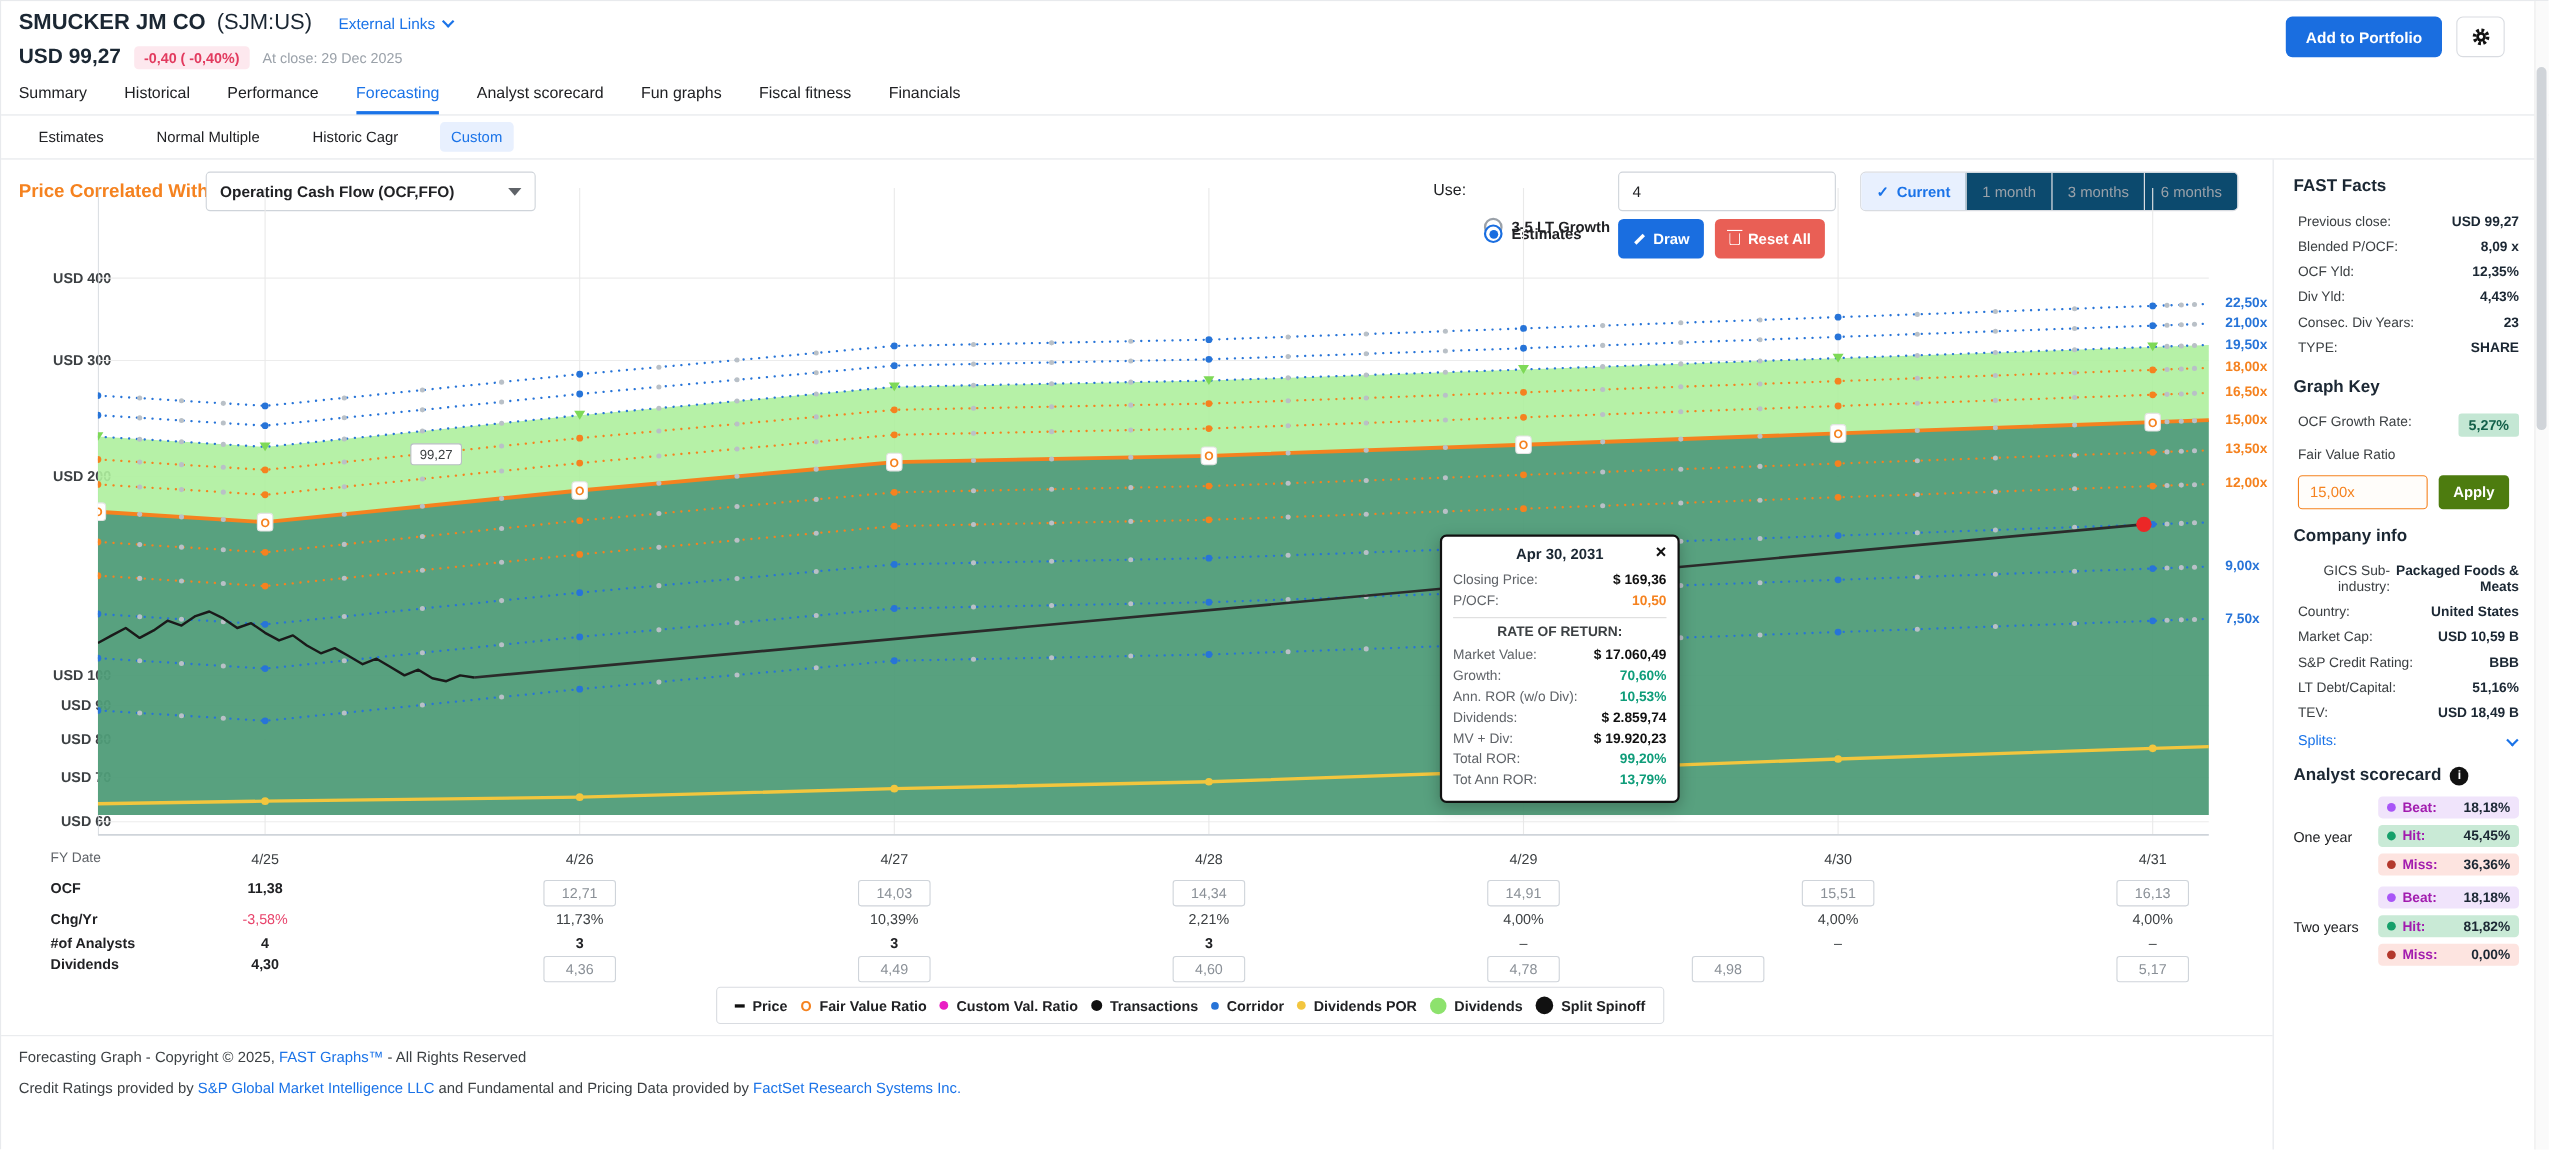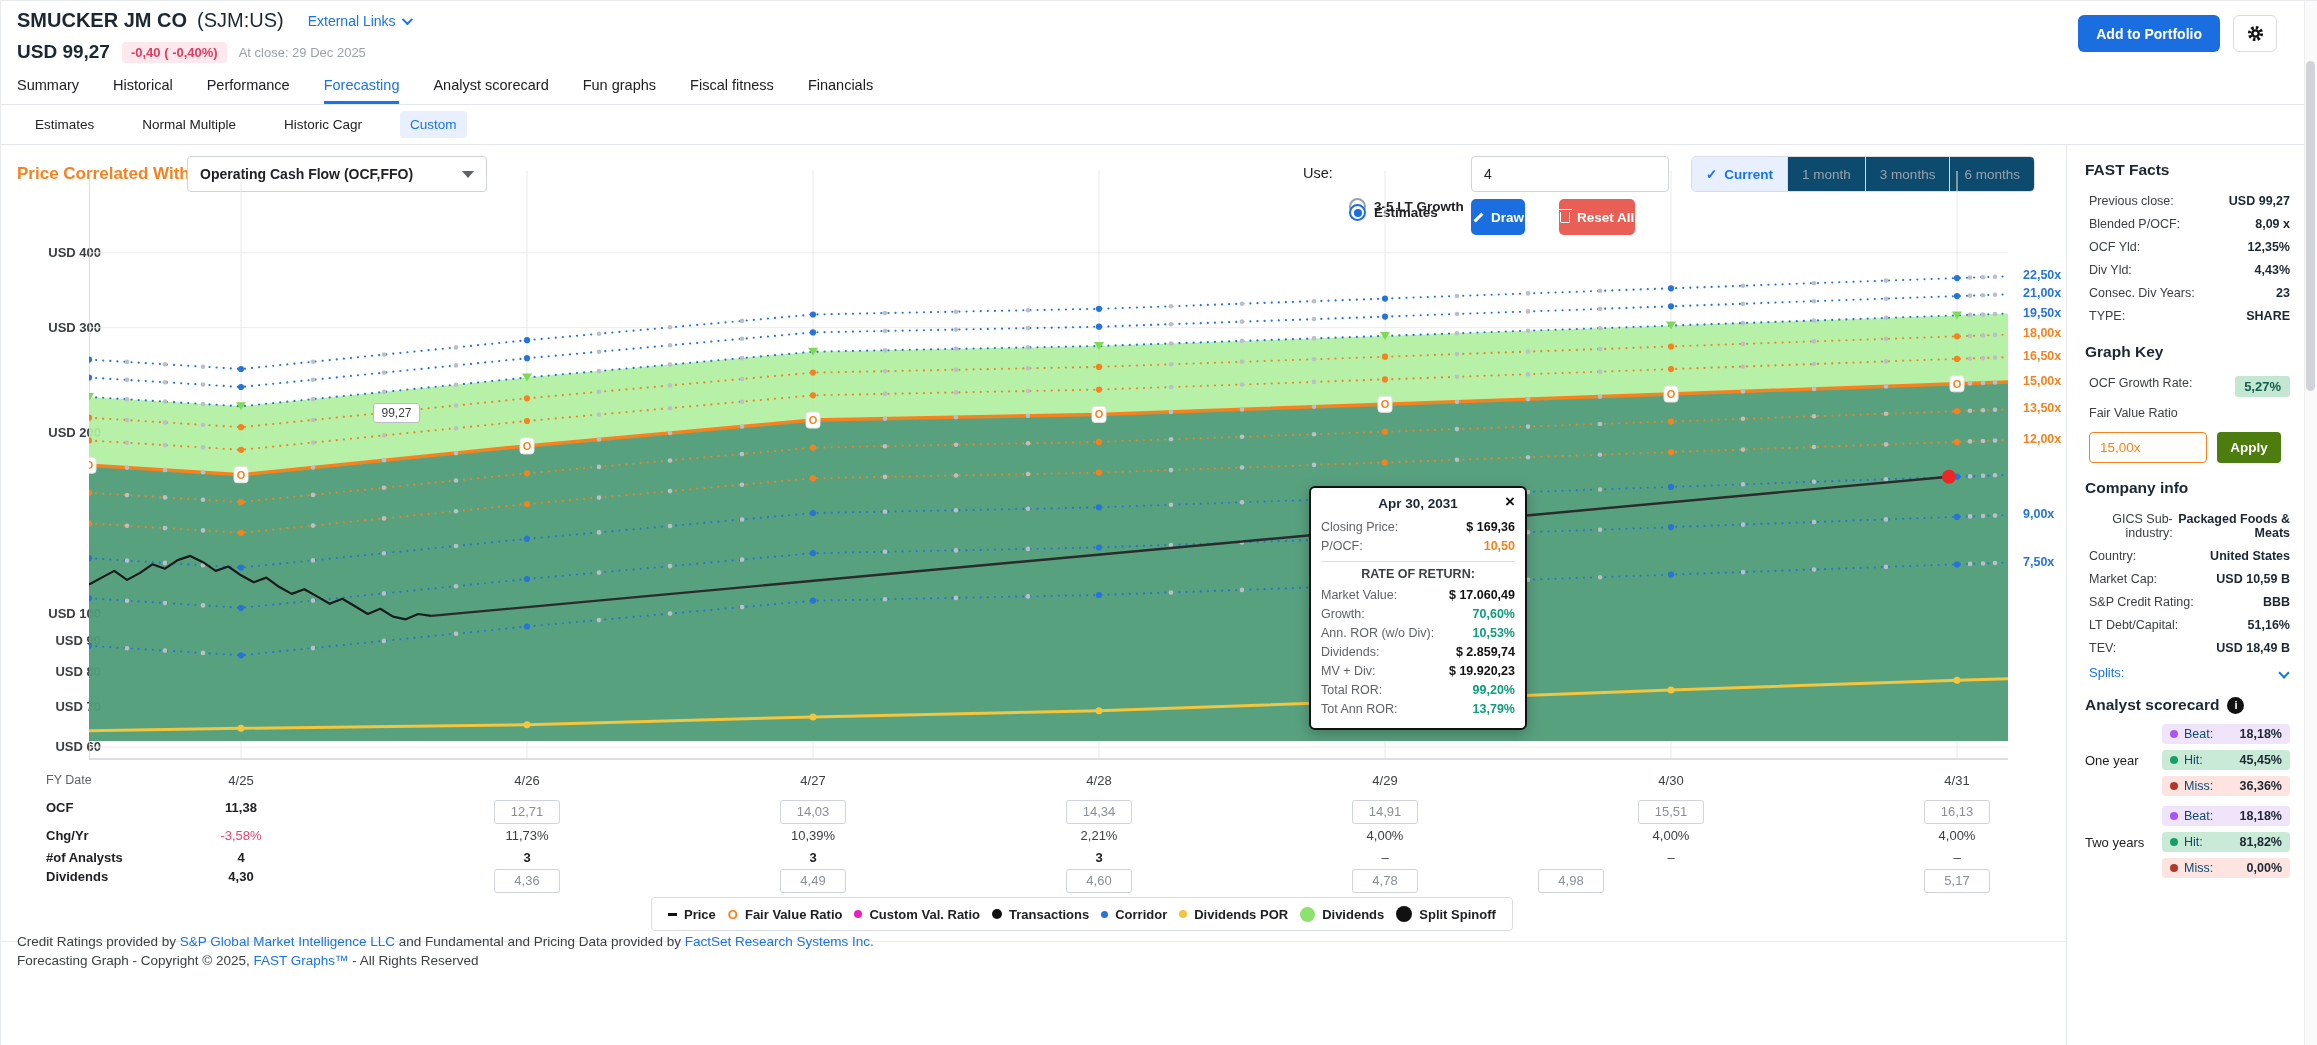--- a/index.html
+++ b/index.html
@@ -34,21 +34,21 @@
     display:flex; align-items:center; justify-content:space-between; padding:0 12px; font-size:14px; font-weight:bold; color:#202124; cursor:pointer; }
   .dd-caret { width:0; height:0; border-left:6px solid transparent; border-right:6px solid transparent; border-top:7px solid #5f6368; }
   #use-label { left:1302px; top:164px; font-size:14.5px; color:#202124; }
   .radio-row { display:flex; align-items:center; gap:8px; font-size:13.5px; font-weight:bold; color:#202124; cursor:pointer; }
   .radio { width:17px; height:17px; border:2px solid #9aa1a9; border-radius:50%; background:#fff; position:relative; }
   .radio.checked { border-color:#1a6ee0; }
   .radio.checked::after { content:""; position:absolute; left:2.5px; top:2.5px; width:8px; height:8px; border-radius:50%; background:#1a6ee0; }
   #growth-radio { left:1348px; top:161px;margin-top:36px; }
   #estimates-radio { left:1348px; top:203px; }
   #growth-input { left:1470px; top:155px; width:198px; height:36px; border:1px solid #cfd4da; border-radius:4px; font-size:14px; padding:0 12px; color:#202124; font-family:inherit; }
-  .act-btn { height:36px; border:none; border-radius:5px; color:#fff; font-size:13.5px; font-weight:bold; display:flex; align-items:center; gap:7px; padding:0 1px; cursor:pointer;justify-content:center; }
+  .act-btn { height:36px; border:none; border-radius:5px; color:#fff; font-size:13.5px; font-weight:bold; display:flex; align-items:center; gap:7px; padding:0 13px; cursor:pointer;justify-content:center; }
   #draw-btn { left:1470px; top:198px; background:#1a6ee0; }
   #reset-btn { left:1558px; top:198px; background:#e95f55; }
   .ico-pencil { width:12px; height:12px; display:inline-block; position:relative; }
   .ico-pencil::after { content:""; position:absolute; left:1px; top:5px; width:11px; height:3px; background:#fff; transform:rotate(-45deg); }
   .ico-trash { width:10px; height:11px; display:inline-block; border:1.5px solid #fff; border-top:none; border-radius:0 0 2px 2px; position:relative; }
   .ico-trash::before { content:""; position:absolute; left:-3px; top:-3px; width:14px; height:1.5px; background:#fff; }
   #period-seg { left:1690px; top:155px; display:flex; height:36px; border:1px solid #d9dce1; border-radius:5px; overflow:hidden; }
   .seg { display:flex; align-items:center; gap:7px; padding:0 14px; font-size:13.5px; color:#9aa1a9; background:#0c4a6e; border-left:1px solid #d9dce1; cursor:pointer; }
   .seg:first-child { border-left:none; }
   .seg.active { background:#e8f0fe; color:#1a73e8; font-weight:bold; }
@@ -109,21 +109,21 @@
   .key-dot { width:9px; height:9px; border-radius:50%; }
   #splits-row { display:flex; justify-content:space-between; align-items:center; padding:6px 2px 0 4px; font-size:13px; color:#1a73e8; cursor:pointer; }
   .chev-blue { width:8px; height:8px; border-right:2.2px solid #1a73e8; border-bottom:2.2px solid #1a73e8; transform:rotate(45deg); }
   #sc-head { display:flex; align-items:center; gap:8px; margin-bottom:10px; }
   #info-icon { width:17px; height:17px; border-radius:50%; background:#111; color:#fff; font-size:11px; font-weight:bold; display:flex; align-items:center; justify-content:center; cursor:pointer; }
   .sc-group { display:flex; align-items:center; margin-bottom:10px; }
   .sc-period { width:78px; font-size:13px; color:#202124; }
   .sc-badges { display:flex; flex-direction:column; gap:6px; margin-left:auto; }
   .sc-badge { width:128px; display:flex; align-items:center; border-radius:4px; padding:3px 8px; font-size:12.5px; }
   .sc-badge .dot { width:8px; height:8px; border-radius:50%; margin-right:6px; }
-  .sc-badge .bl { font-weight:normal; color:#0c4a6e; }
+  .sc-badge .bl { font-weight:bold; color:#a21caf; }
   .sc-badge .bv { margin-left:auto; font-weight:bold; color:#1b2733; }
   #scrollbar { left:2303px; top:0; width:14px; height:1045px; background:#fafafa; border-left:1px solid #ebebeb; }
   #scroll-thumb { left:2305px; top:60px; width:9px; height:330px; background:#d0d4d9; border-radius:5px; }
 </style>
 </head>
 <body>
 
 <div id="page">
 
   <div class="abs" id="company-row">
@@ -778,21 +778,21 @@
         <span>Dividends</span>
       </div>
       <div class="lg-item">
         <span class="lg-dot" style="height: 16px; width: 16px; background: rgb(17, 17, 17);"></span>
         <span>Split Spinoff</span>
       </div>
     </div>
 
   <div class="abs" id="footer-divider"></div>
   <div class="foot-line" id="foot1" style="top:952px"><span>Forecasting Graph - Copyright © 2025, </span><a href="#">FAST Graphs™</a><span> - All Rights Reserved</span></div>
-  <div class="foot-line" id="foot2" style="top:933px"><span>Credit Ratings provided by </span><a href="#">S&amp;P Global Market Intelligence LLC</a><span> and Fundamental and Pricing Data provided by </span><a href="#">FactSet Research Systems Inc.</a></div>
+  <div class="foot-line" id="foot2" style="top:981px"><span>Credit Ratings provided by </span><a href="#">S&amp;P Global Market Intelligence LLC</a><span> and Fundamental and Pricing Data provided by </span><a href="#">FactSet Research Systems Inc.</a></div>
 
   <div class="abs" id="sidebar">
     <div class="sb-section" id="sb-facts">
       <h3>FAST Facts</h3>
       <div id="facts-rows">
           <div class="sb-row">
             <span class="l">Previous close:</span>
             <span class="v">USD 99,27</span>
           </div>
           <div class="sb-row">

